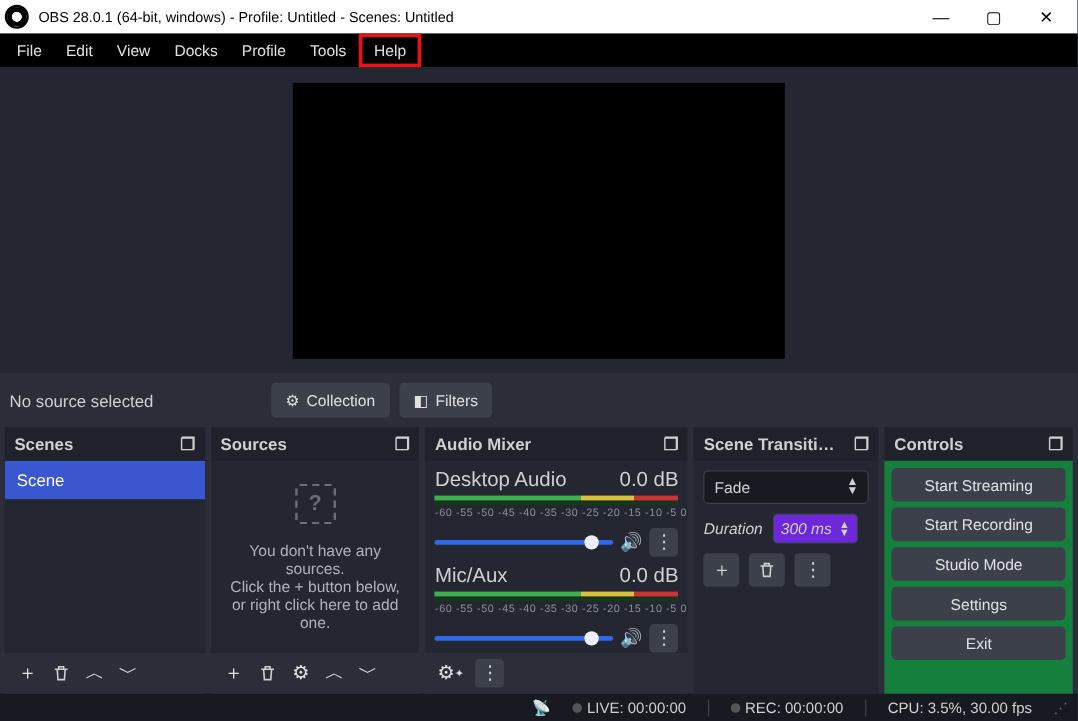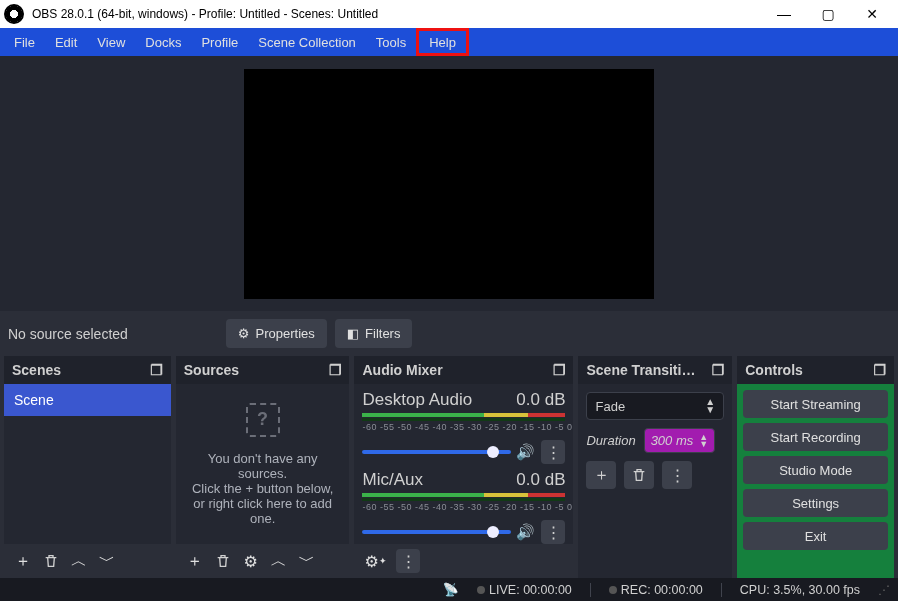--- a/index.html
+++ b/index.html
@@ -6,21 +6,21 @@
 body { background: #2b2e38; color: #d0d0d0; width: 898px; height: 601px; overflow: hidden; font-size: 13px; }
 
 
 .titlebar { background: #fff; color: #000; height: 28px; display: flex; align-items: center; padding: 0 4px; }
 .titlebar .app-icon { width: 16px; height: 16px; background: radial-gradient(circle at 50% 50%, #fff 35%, #000 38%, #000 70%, #fff 73%); border-radius: 50%; border: 2px solid #000; box-sizing: content-box; }
 .titlebar .title { margin-left: 8px; font-size: 12px; }
 .titlebar .spacer { flex: 1; }
 .tb-btn { width: 44px; height: 28px; text-align: center; font-size: 14px; line-height: 28px; }
 
 
-.menubar { background: #1d4ed8; height: 28px; display: flex; align-items: stretch; padding: 0 4px; }
+.menubar { background: #000000; height: 28px; display: flex; align-items: stretch; padding: 0 4px; }
 .menubar .mi { padding: 0 10px; display: flex; align-items: center; color: #e0e0e0; font-size: 13px; }
 .menubar .mi.help { border: 3px solid #e11; }
 
 
 .preview-area { background: #242731; height: 255px; display: flex; justify-content: center; align-items: center; }
 .preview { background: #000; width: 410px; height: 230px; }
 
 
 .srcinfo { background: #2b2e38; height: 45px; display: flex; align-items: center; padding: 0 8px; gap: 8px; }
 .srcinfo .nsel { font-size: 14px; margin-right: 90px; }
@@ -57,21 +57,21 @@
 .slider { flex: 1; height: 4px; background: #2f69e8; border-radius: 2px; position: relative; }
 .slider::after { content: ""; position: absolute; right: 12px; top: -4px; width: 12px; height: 12px; background: #eef; border-radius: 50%; }
 .spk-ico { font-size: 15px; }
 .dots-btn { background: #3c404b; width: 24px; height: 24px; border-radius: 4px; display: flex; align-items: center; justify-content: center; font-size: 16px; }
 .mixer-foot { background: #2b2e38; height: 34px; display: flex; align-items: center; gap: 8px; padding: 0 8px; }
 
 
 .trans-body { padding: 8px; font-size: 13px; }
 .sel { background: #181a21; border: 1px solid #3c404b; border-radius: 4px; padding: 5px 8px; display: flex; justify-content: space-between; align-items: center; margin-bottom: 8px; }
 .dur-row { display: flex; align-items: center; gap: 8px; margin-bottom: 8px; font-style: italic; }
-.spin { background: #a21caf; border: 1px solid #3c404b; border-radius: 4px; padding: 4px 6px; display: flex; align-items: center; gap: 6px; }
+.spin { background: #6d28d9; border: 1px solid #3c404b; border-radius: 4px; padding: 4px 6px; display: flex; align-items: center; gap: 6px; }
 .trans-btns { display: flex; gap: 8px; margin-top: 6px; }
 .sqbtn { width: 30px; height: 28px; background: #3c404b; border-radius: 4px; display: flex; align-items: center; justify-content: center; font-size: 16px; }
 
 
 .controls-body { padding: 6px; display: flex; flex-direction: column; gap: 5px; }
 .ctrl-btn { background: #3c404b; color: #e0e0e0; border: none; height: 28px; border-radius: 4px; font-size: 13px; }
 
 
 .status { background: #181a21; height: 23px; display: flex; align-items: center; justify-content: flex-end; gap: 18px; padding: 0 8px; font-size: 12.5px; color: #d0d0d0; }
 .status .sep { width: 1px; height: 14px; background: #40434d; }
@@ -92,34 +92,33 @@
   <div class="tb-btn">▢</div>
   <div class="tb-btn">✕</div>
 </div>
 
 <div class="menubar">
   <div class="mi">File</div>
   <div class="mi">Edit</div>
   <div class="mi">View</div>
   <div class="mi">Docks</div>
   <div class="mi">Profile</div>
-  <div class="mi">Scene Collection</div>
   <div class="mi">Tools</div>
   <div class="mi help">Help</div>
 </div>
 
 <div class="preview-area">
   <div class="preview"></div>
 </div>
 
 <div class="srcinfo">
   <div class="nsel">No source selected</div>
   <button class="btn-dark">
     <span>⚙</span>
-    <span>Properties</span>
+    <span>Collection</span>
   </button>
   <button class="btn-dark">
     <span>◧</span>
     <span>Filters</span>
   </button>
 </div>
 
 <div class="docks">
 
   <div class="dock scenes">

